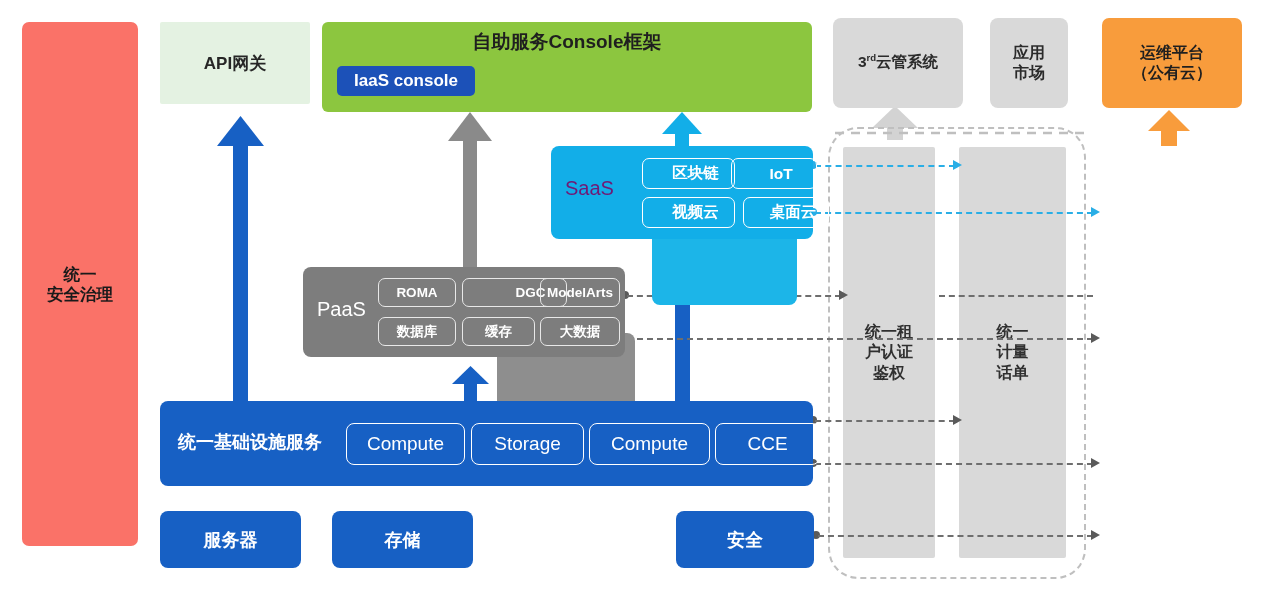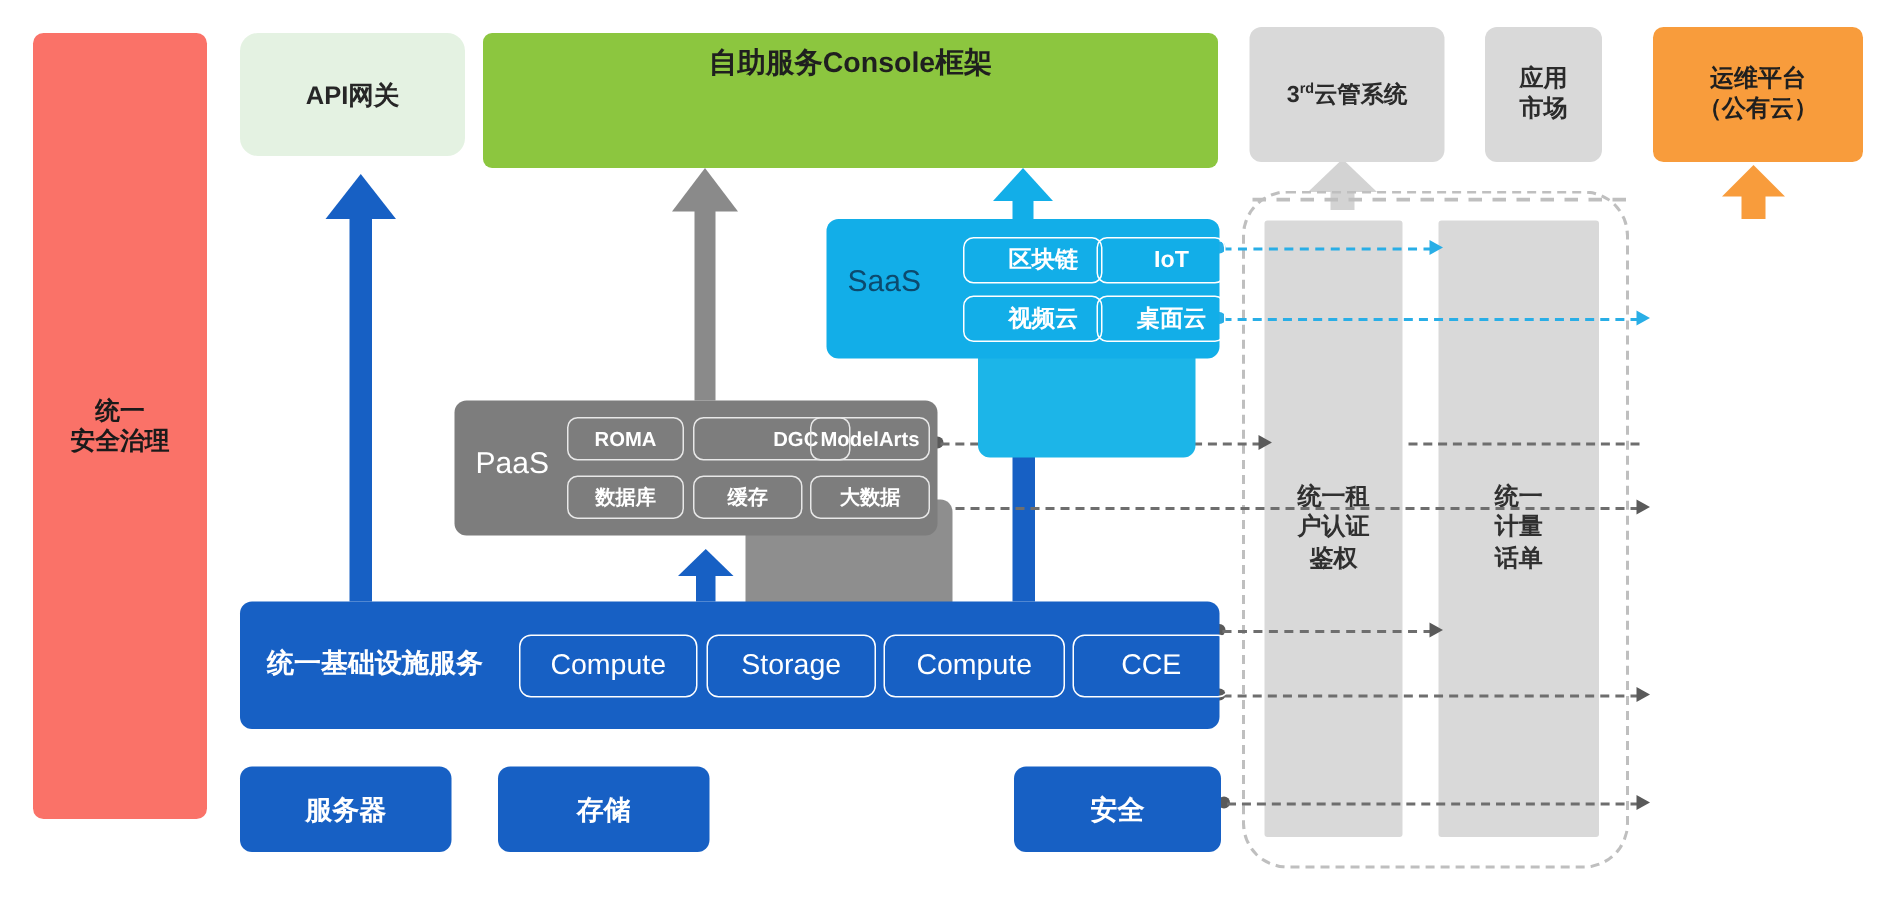--- a/index.html
+++ b/index.html
@@ -20,21 +20,21 @@
   
   .security{
     left:22px;top:22px;width:116px;height:524px;
     background:#FA7268;border-radius:7px;
     color:#1a1a1a;font-size:16.5px;font-weight:700;
   }
 
   
   .apigw{
     left:160px;top:22px;width:150px;height:82px;
-    background:#E4F2E2;border-radius:12px;
+    background:#E4F2E2;border-radius:2px;
     color:#262626;font-size:17px;font-weight:700;
   }
 
   
   .console-frame{
     left:322px;top:22px;width:490px;height:90px;
     background:#8CC63F;border-radius:6px;
     display:block;
   }
   .console-title{
@@ -70,30 +70,30 @@
     left:1102px;top:146px;width:140px;height:400px;
     background:#F89C3C;border-radius:7px;
     color:#1f1f1f;font-size:16.5px;font-weight:700;
   }
 
   
   .saas{
     left:551px;top:146px;width:262px;height:93px;
     background:#12AEE8;border-radius:8px;display:block;
   }
-  .saas-name{position:absolute;left:14px;top:31px;font-size:20px;color:#0c4a6e;font-weight:400;}
+  .saas-name{position:absolute;left:14px;top:31px;font-size:20px;color:#701a75;font-weight:400;}
   .schip{
     position:absolute;height:29px;border:1.6px solid #ffffff;border-radius:7px;
     display:flex;align-items:center;justify-content:center;
     color:#ffffff;font-size:15.5px;font-weight:700;white-space:nowrap;padding-left:14px;
   }
   .schip.s0{left:91px;top:12px;width:77px;}
   .schip.s1{left:180px;top:12px;width:70px;}
   .schip.s2{left:91px;top:51px;width:77px;}
-  .schip.s3{left:180px;top:51px;width:70px;}
+  .schip.s3{left:192px;top:51px;width:70px;}
 
   
   .paas{
     left:303px;top:267px;width:322px;height:90px;
     background:#7D7D7D;border-radius:8px;display:block;
   }
   .paas-name{position:absolute;left:14px;top:31px;font-size:20px;color:#ffffff;font-weight:400;}
   .pchip{
     position:absolute;height:27px;border:1.4px solid #e8e8e8;border-radius:7px;
     display:flex;align-items:center;justify-content:center;
@@ -236,20 +236,21 @@
   <div class="dline" style="left:939px;top:295px;width:154px;"></div>
 
   <div class="box security lbl">统一
 安全治理</div>
 
   <div class="box apigw">API网关</div>
 
   <div class="box console-frame">
     <div class="console-title">自助服务Console框架</div>
     <div class="chip-row">
+      <div class="cchip iaas">IaaS console</div>
       <div class="cchip paas">PaaS console</div>
       <div class="cchip saas">SaaS console</div>
     </div>
   </div>
 
   <div class="box grey-top thirdcloud">
     <span><span>3</span><sup>rd</sup><span>云管系统</span></span>
   </div>
 
   <div class="box grey-top appmarket lbl">应用

